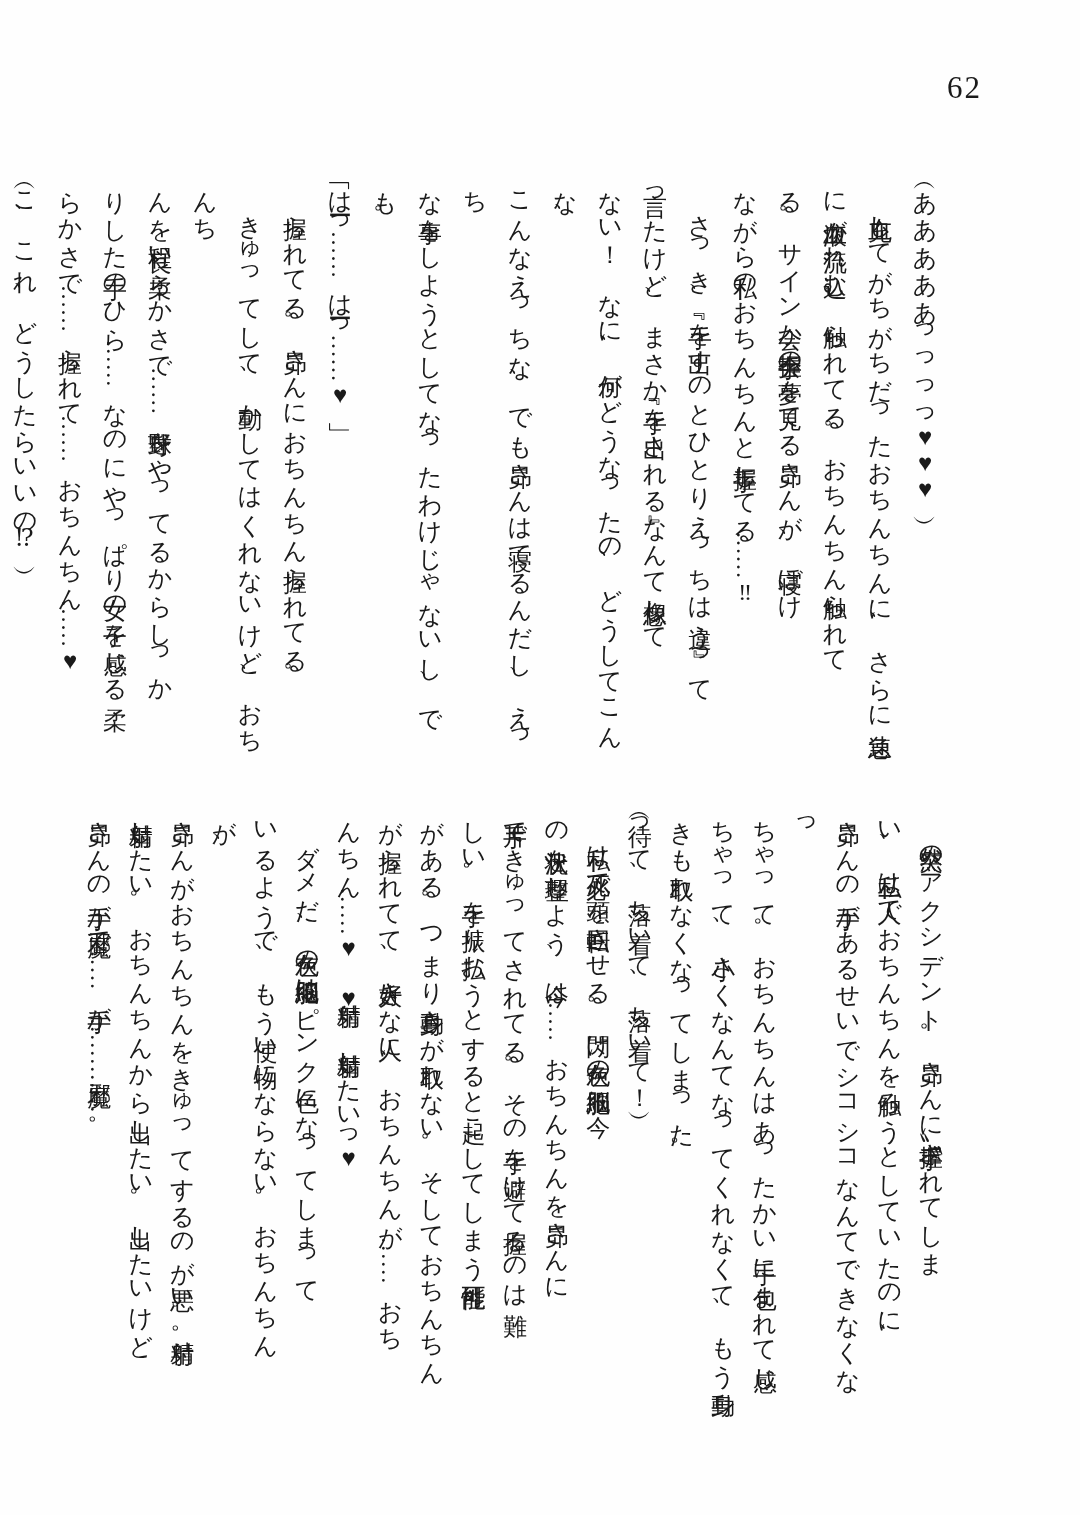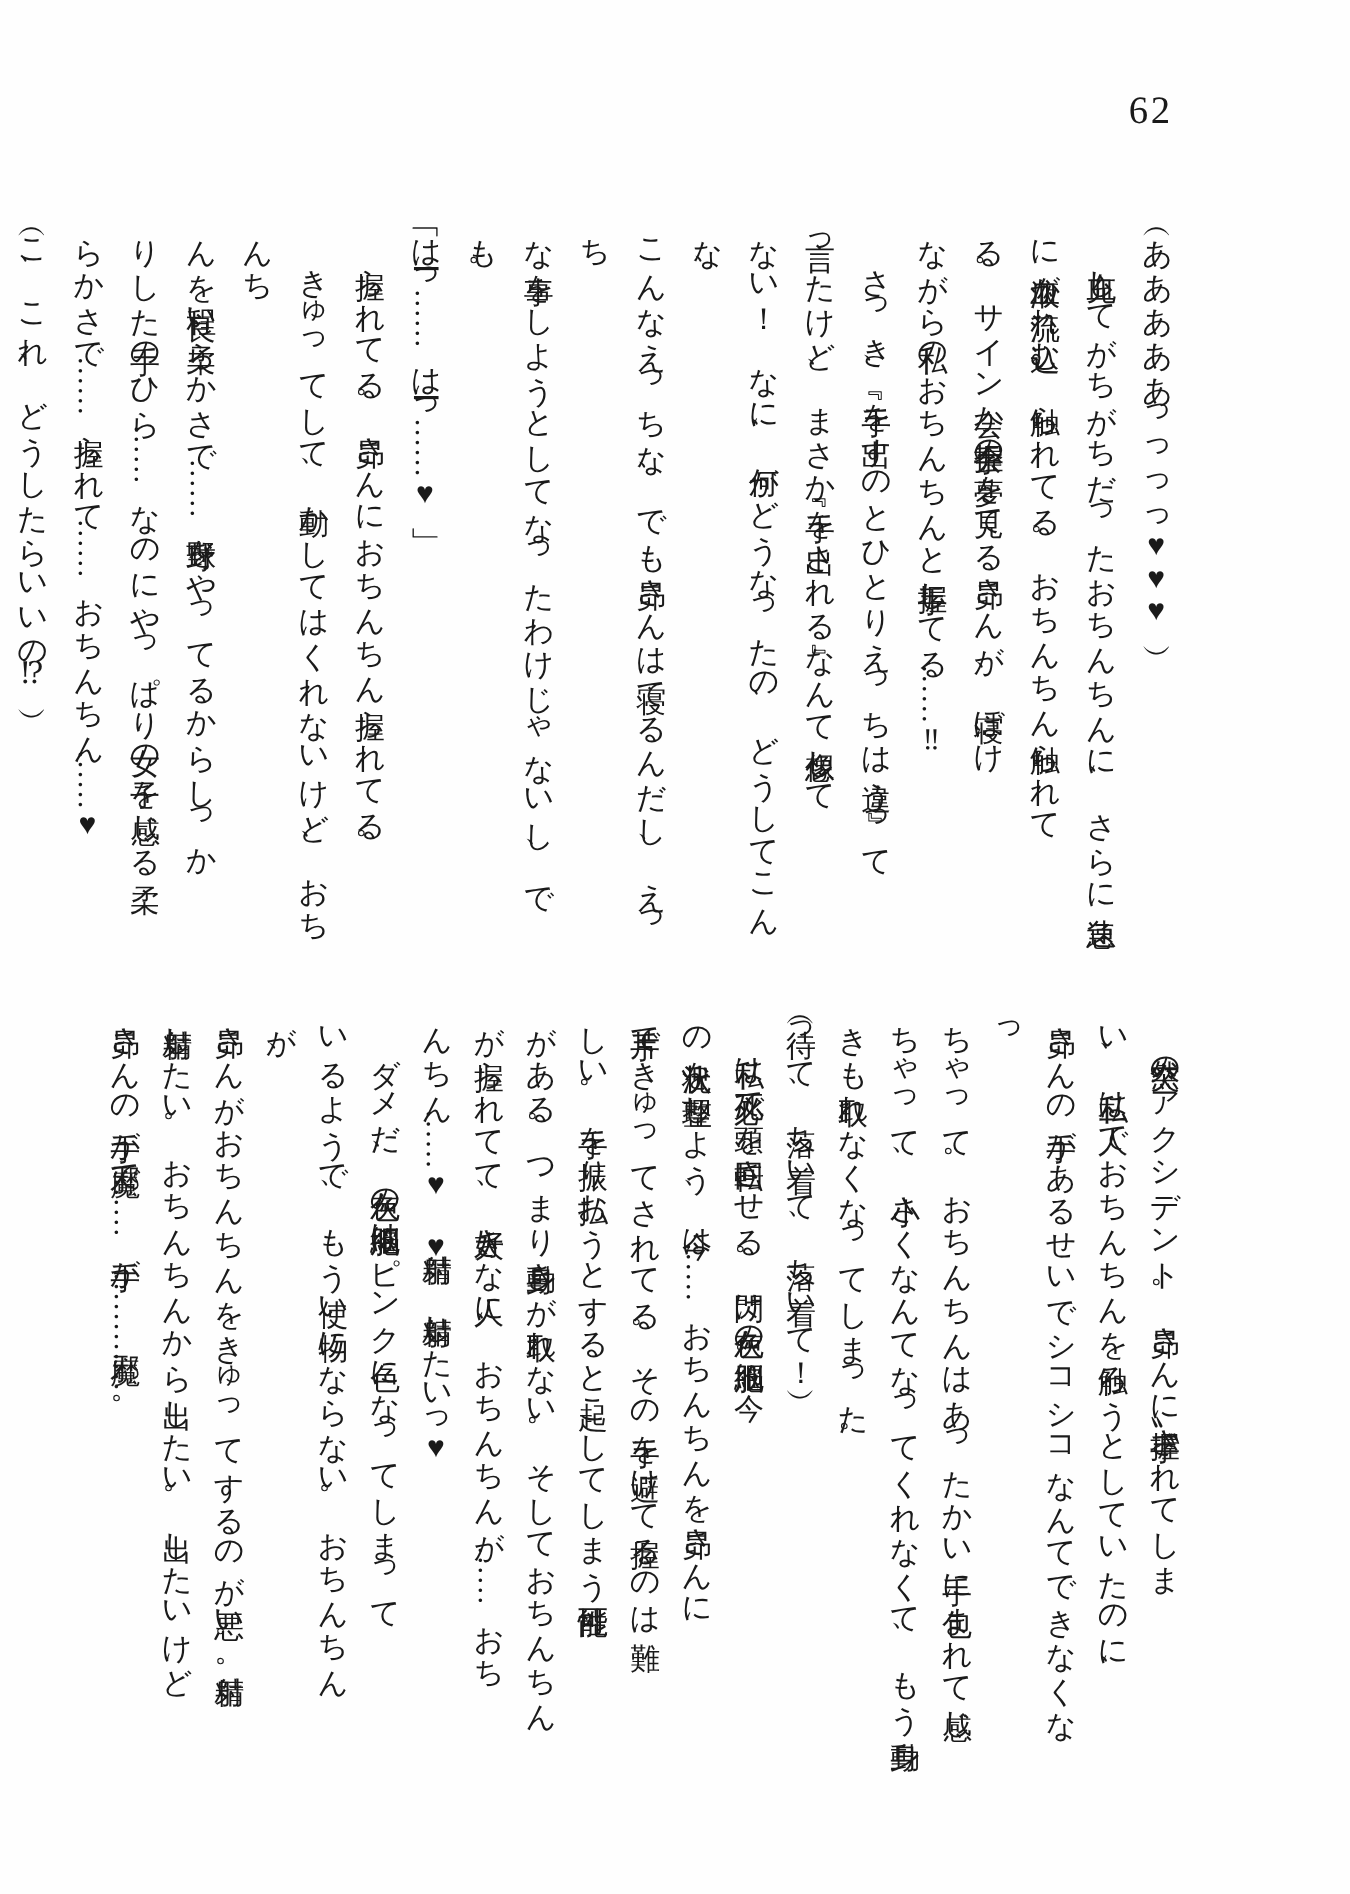--- a/index.html
+++ b/index.html
@@ -12,21 +12,21 @@
     width: 1080px;
     height: 1515px;
     background: #fefefe;
     color: #161616;
     font-family: "Liberation Serif", "DejaVu Serif", serif;
     overflow: hidden;
   }
   .page-number {
     position: absolute;
     top: 70px;
-    left: 903px;
+    left: 947px;
     font-size: 31px;
     letter-spacing: 2px;
     color: #1a1a1a;
   }
   .text-block {
     position: absolute;
     writing-mode: vertical-rl;
     text-orientation: mixed;
     font-size: 24px;
     color: #1a1a1a;

